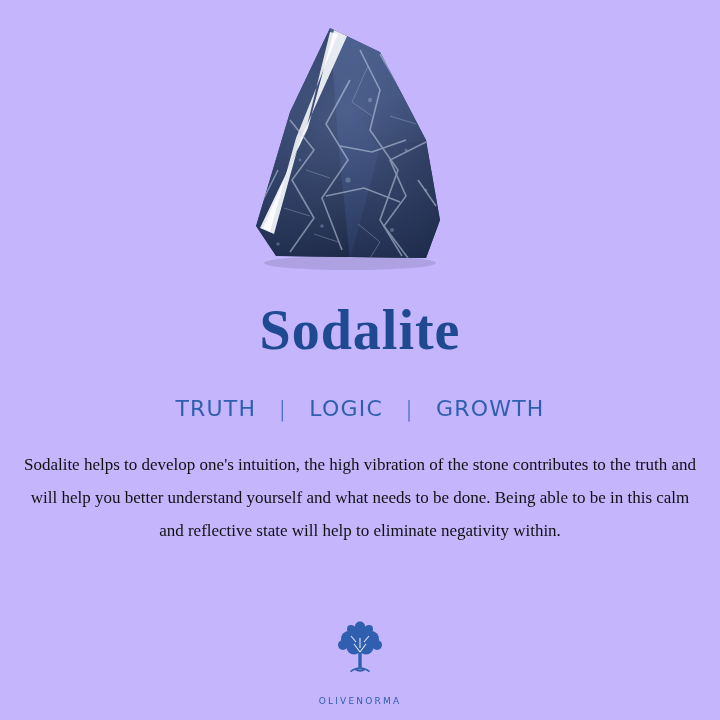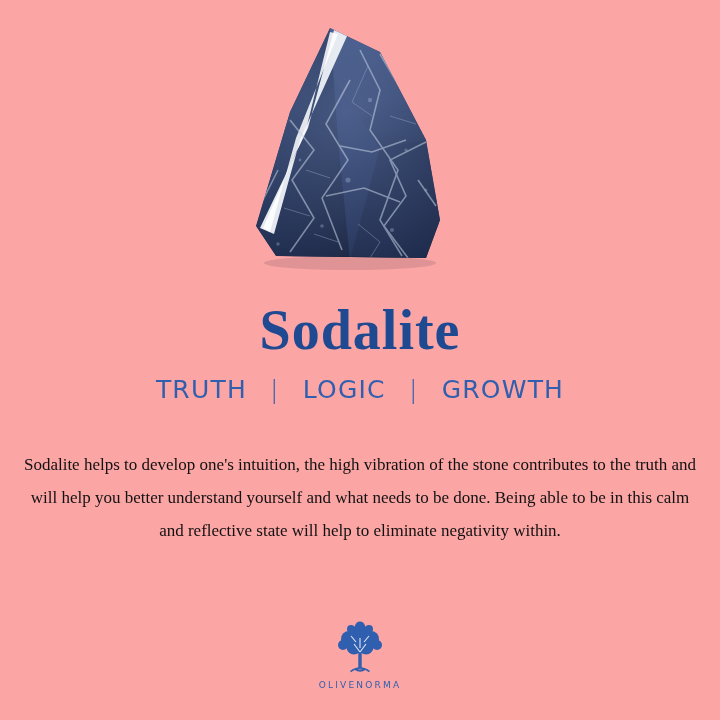--- a/index.html
+++ b/index.html
@@ -4,21 +4,21 @@
 <style>
   html, body {
     margin: 0;
     padding: 0;
     background: #ffffff;
   }
   .card {
     position: relative;
     width: 720px;
     height: 720px;
-    background: #fca5a5;
+    background: #c4b5fd;
     overflow: hidden;
     font-family: "Liberation Serif", serif;
   }
 
   
   .stone-area {
     position: absolute;
     left: 0;
     top: 20px;
     width: 720px;
@@ -40,26 +40,26 @@
     font-size: 56px;
     font-weight: bold;
     color: #1f4a92;
     letter-spacing: 1px;
     line-height: 1.1;
   }
 
   
   .keywords {
     position: absolute;
-    top: 375px;
+    top: 396px;
     left: 0;
     width: 720px;
     text-align: center;
     font-family: "DejaVu Sans", sans-serif;
-    font-size: 25px;
+    font-size: 22px;
     color: #2f5fae;
     letter-spacing: 1.2px;
   }
   .keywords .sep {
     display: inline-block;
     padding: 0 14px;
     color: #2f5fae;
     font-weight: 300;
   }
 
@@ -82,21 +82,21 @@
     top: 620px;
     left: 0;
     width: 720px;
     text-align: center;
   }
   .logo-tree {
     display: block;
     margin: 0 auto;
   }
   .logo-text {
-    margin-top: 2px;
+    margin-top: 18px;
     font-family: "DejaVu Sans", sans-serif;
     font-size: 9px;
     letter-spacing: 2.2px;
     color: #2f5fae;
   }
 </style>
 </head>
 <body>
 
 <div class="card">

